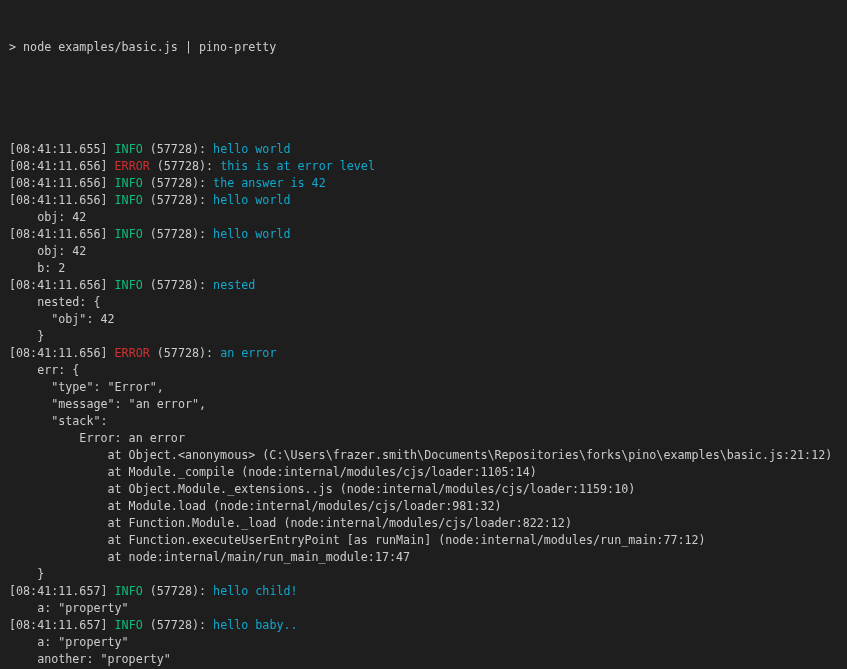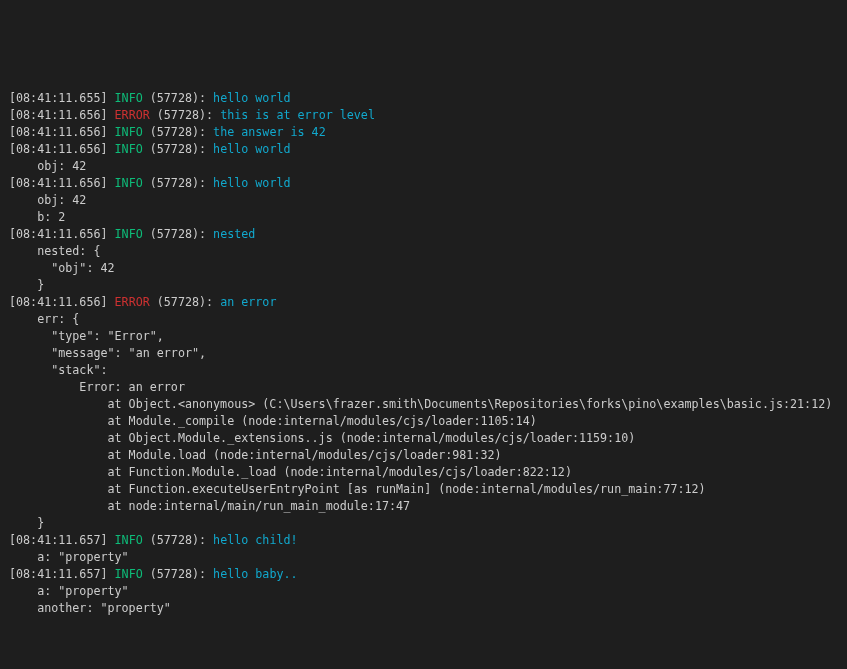--- a/index.html
+++ b/index.html
@@ -14,15 +14,16 @@
     line-height: 17px;
     white-space: pre;
     overflow: hidden;
   }
   .line { height: 17px; }
 </style>
 </head>
 <body style="background: rgb(30, 30, 30);">
 
 <div class="terminal" style="color: rgb(204, 204, 204);">
+  <div class="line">&gt; node examples/basic.js | pino-pretty</div>
   <div class="line">&nbsp;</div>
   <div><div class="line"><span style="color: rgb(204, 204, 204);">[08:41:11.655] </span><span style="color: rgb(13, 188, 121);">INFO</span><span style="color: rgb(204, 204, 204);"> (57728): </span><span style="color: rgb(17, 168, 205);">hello world</span></div><div class="line"><span style="color: rgb(204, 204, 204);">[08:41:11.656] </span><span style="color: rgb(205, 49, 49);">ERROR</span><span style="color: rgb(204, 204, 204);"> (57728): </span><span style="color: rgb(17, 168, 205);">this is at error level</span></div><div class="line"><span style="color: rgb(204, 204, 204);">[08:41:11.656] </span><span style="color: rgb(13, 188, 121);">INFO</span><span style="color: rgb(204, 204, 204);"> (57728): </span><span style="color: rgb(17, 168, 205);">the answer is 42</span></div><div class="line"><span style="color: rgb(204, 204, 204);">[08:41:11.656] </span><span style="color: rgb(13, 188, 121);">INFO</span><span style="color: rgb(204, 204, 204);"> (57728): </span><span style="color: rgb(17, 168, 205);">hello world</span></div><div class="line"><span style="color: rgb(204, 204, 204);">    obj: 42</span></div><div class="line"><span style="color: rgb(204, 204, 204);">[08:41:11.656] </span><span style="color: rgb(13, 188, 121);">INFO</span><span style="color: rgb(204, 204, 204);"> (57728): </span><span style="color: rgb(17, 168, 205);">hello world</span></div><div class="line"><span style="color: rgb(204, 204, 204);">    obj: 42</span></div><div class="line"><span style="color: rgb(204, 204, 204);">    b: 2</span></div><div class="line"><span style="color: rgb(204, 204, 204);">[08:41:11.656] </span><span style="color: rgb(13, 188, 121);">INFO</span><span style="color: rgb(204, 204, 204);"> (57728): </span><span style="color: rgb(17, 168, 205);">nested</span></div><div class="line"><span style="color: rgb(204, 204, 204);">    nested: {</span></div><div class="line"><span style="color: rgb(204, 204, 204);">      "obj": 42</span></div><div class="line"><span style="color: rgb(204, 204, 204);">    }</span></div><div class="line"><span style="color: rgb(204, 204, 204);">[08:41:11.656] </span><span style="color: rgb(205, 49, 49);">ERROR</span><span style="color: rgb(204, 204, 204);"> (57728): </span><span style="color: rgb(17, 168, 205);">an error</span></div><div class="line"><span style="color: rgb(204, 204, 204);">    err: {</span></div><div class="line"><span style="color: rgb(204, 204, 204);">      "type": "Error",</span></div><div class="line"><span style="color: rgb(204, 204, 204);">      "message": "an error",</span></div><div class="line"><span style="color: rgb(204, 204, 204);">      "stack":</span></div><div class="line"><span style="color: rgb(204, 204, 204);">          Error: an error</span></div><div class="line"><span style="color: rgb(204, 204, 204);">              at Object.&lt;anonymous&gt; (C:\Users\frazer.smith\Documents\Repositories\forks\pino\examples\basic.js:21:12)</span></div><div class="line"><span style="color: rgb(204, 204, 204);">              at Module._compile (node:internal/modules/cjs/loader:1105:14)</span></div><div class="line"><span style="color: rgb(204, 204, 204);">              at Object.Module._extensions..js (node:internal/modules/cjs/loader:1159:10)</span></div><div class="line"><span style="color: rgb(204, 204, 204);">              at Module.load (node:internal/modules/cjs/loader:981:32)</span></div><div class="line"><span style="color: rgb(204, 204, 204);">              at Function.Module._load (node:internal/modules/cjs/loader:822:12)</span></div><div class="line"><span style="color: rgb(204, 204, 204);">              at Function.executeUserEntryPoint [as runMain] (node:internal/modules/run_main:77:12)</span></div><div class="line"><span style="color: rgb(204, 204, 204);">              at node:internal/main/run_main_module:17:47</span></div><div class="line"><span style="color: rgb(204, 204, 204);">    }</span></div><div class="line"><span style="color: rgb(204, 204, 204);">[08:41:11.657] </span><span style="color: rgb(13, 188, 121);">INFO</span><span style="color: rgb(204, 204, 204);"> (57728): </span><span style="color: rgb(17, 168, 205);">hello child!</span></div><div class="line"><span style="color: rgb(204, 204, 204);">    a: "property"</span></div><div class="line"><span style="color: rgb(204, 204, 204);">[08:41:11.657] </span><span style="color: rgb(13, 188, 121);">INFO</span><span style="color: rgb(204, 204, 204);"> (57728): </span><span style="color: rgb(17, 168, 205);">hello baby..</span></div><div class="line"><span style="color: rgb(204, 204, 204);">    a: "property"</span></div><div class="line"><span style="color: rgb(204, 204, 204);">    another: "property"</span></div><div class="line"></div></div>
 </div>
 
 </body></html>

